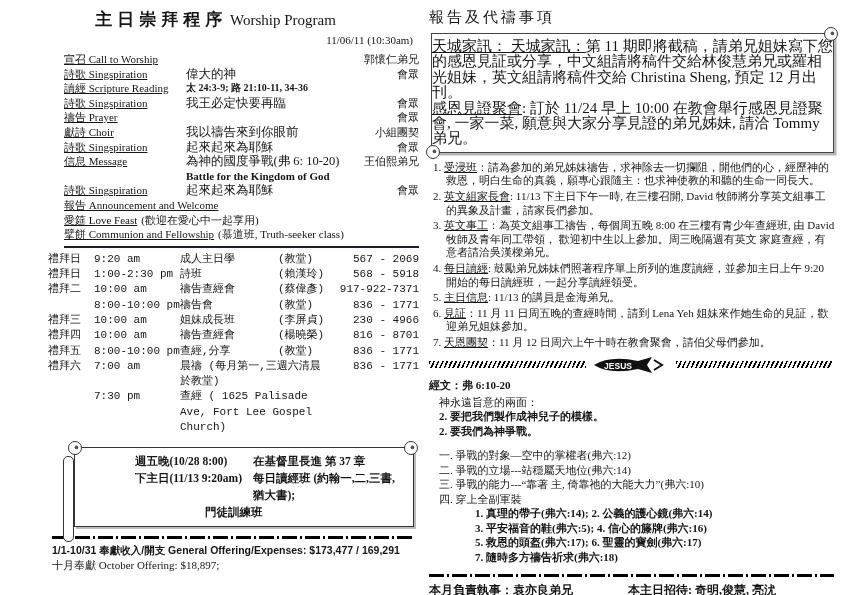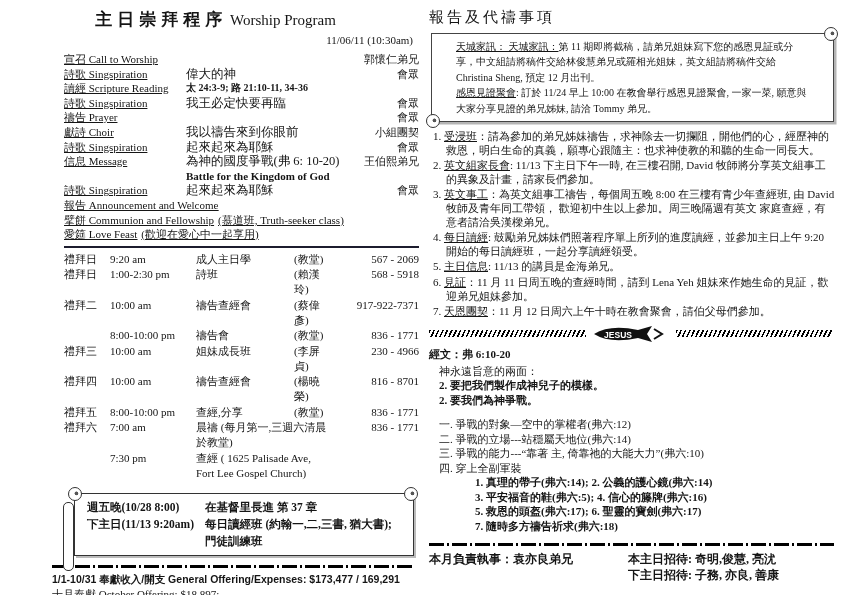--- a/index.html
+++ b/index.html
@@ -16,42 +16,42 @@
   .main-title{text-align:center;margin-top:2px;}
   .main-title .cn{font-size:17px;font-weight:bold;letter-spacing:5px;}
   .main-title .en{font-size:15px;letter-spacing:0;}
   .date-line{text-align:right;margin:3px 6px 6px 0;font-size:11px;}
   .program{margin-left:52px;line-height:14.6px;}
   .prow{display:flex;align-items:flex-start;}
   .plabel{min-width:122px;text-decoration:underline;white-space:nowrap;}
   .pcontent{flex:1;font-size:12.5px;}
   .pcontent.boldline{font-weight:bold;font-size:10px;}
   .pwho{margin-left:auto;white-space:nowrap;text-align:right;}
-  .prow.inline{display:block;text-decoration:underline;}
+  .prow.inline{display:block;}
   .prow.inline .plabel{min-width:0;}
   .prow.inline .ptail{font-size:11px;margin-left:4px;}
   .msg-en{font-weight:bold;font-size:11px;}
   .thick-rule{border-top:2.5px solid #1c1c2e;margin:4px 0 4px 52px;}
 
-  .schedule{margin-left:52px;line-height:15.3px;margin-top:2px;}
+  .schedule{margin-left:36px;line-height:15.3px;margin-top:2px;font-family:Liberation Mono, monospace;}
   .srow{display:flex;}
   .sday{width:46px;}
   .stime{width:86px;}
   .smid{flex:1;display:flex;}
   .sact{min-width:98px;}
   .splace{flex:1;}
   .sphone{width:90px;text-align:right;white-space:nowrap;}
 
   .banner{
     position:relative;margin:12px 4px 0 62px;width:318px;
     border:1.6px solid #333;background:#fff;
     padding:5px 8px 5px 12px;line-height:17px;font-weight:bold;font-size:11.5px;
     box-shadow:2px 2px 0 #bbb;
   }
-  .banner .bl{display:flex;}
+  .banner .bl{display:flex;margin-left:48px;}
   .banner .bla{min-width:118px;}
   .banner .ind{margin-left:118px;}
   .rod{position:absolute;left:-12px;top:8px;height:calc(100% + 6px);width:9px;
     border:1.5px solid #333;border-radius:5px;background:#fff;}
   .curl{position:absolute;width:12px;height:12px;border:1.5px solid #333;border-radius:50%;
     background:radial-gradient(circle at 62% 45%, #555 0 1.6px, transparent 2.2px) #fff;}
   .curl.tl{left:-7px;top:-7px;}
   .curl.tr{right:-5px;top:-7px;}
   .curl.bl{left:-6px;bottom:-7px;}
 
@@ -62,21 +62,21 @@
 
   .fish-divider{display:flex;align-items:center;margin:4px 6px 2px 40px;}
   .zz{flex:1;height:7px;
     background:repeating-linear-gradient(115deg,#000 0 1.6px,transparent 1.6px 4px);}
   .fish{margin:0 6px;flex:0 0 auto;}
 
   
   .r-title{text-align:left;font-size:15px;letter-spacing:3px;margin:4px 0 6px 0;}
   .announce-box{
     position:relative;border:1.5px solid #444;background:#fff;
-    padding:5px 24px;line-height:15.4px;font-size:10px;
+    padding:5px 0;line-height:15.4px;font-size:15px;
     box-shadow:2.5px 2.5px 0 #b5b5b5;margin:0 2px 8px 2px;
   }
   .u{text-decoration:underline;}
   .r-list{margin:2px 0 0 4px;line-height:13.6px;}
   .r-item{padding-left:13px;text-indent:-13px;margin-bottom:2px;}
   .r-fishline{margin:6px 4px 4px 0;}
   .scripture-line{font-weight:bold;margin:2px 0 2px 0;}
   .outline{margin-left:10px;line-height:14.5px;}
   .outline .gap{height:10px;}
   .outline .b{font-weight:bold;}
@@ -144,24 +144,24 @@
     </div>
     <div class="prow">
       <span class="plabel">詩歌 Singspiration</span>
       <span class="pcontent">起來起來為耶穌</span>
       <span class="pwho">會眾</span>
     </div>
     <div class="prow inline">
       <span class="plabel">報告 Announcement  and Welcome</span><span class="ptail"></span>
     </div>
     <div class="prow inline">
+      <span class="plabel">愛筵 Love Feast</span><span class="ptail">(歡迎在愛心中一起享用)</span>
+    </div>
+    <div class="prow inline">
       <span class="plabel">擘餅 Communion and Fellowship</span><span class="ptail">(慕道班, Truth-seeker class)</span>
-    </div>
-    <div class="prow inline">
-      <span class="plabel">愛筵 Love Feast</span><span class="ptail">(歡迎在愛心中一起享用)</span>
     </div>
   </div>
 
   <div class="thick-rule"></div>
 
   <div class="schedule">
     <div class="srow">
       <span class="sday">禮拜日</span>
       <span class="stime">9:20  am</span>
       <span class="smid">

